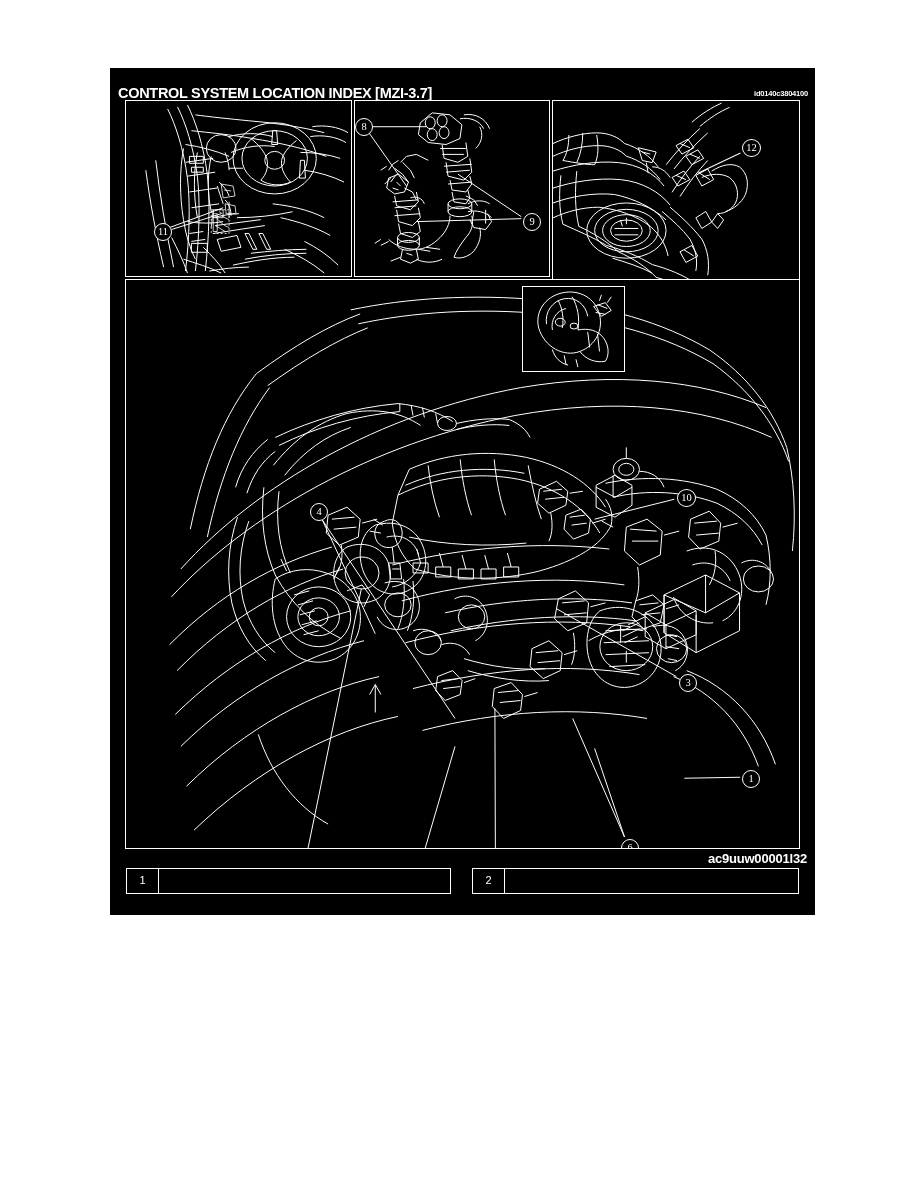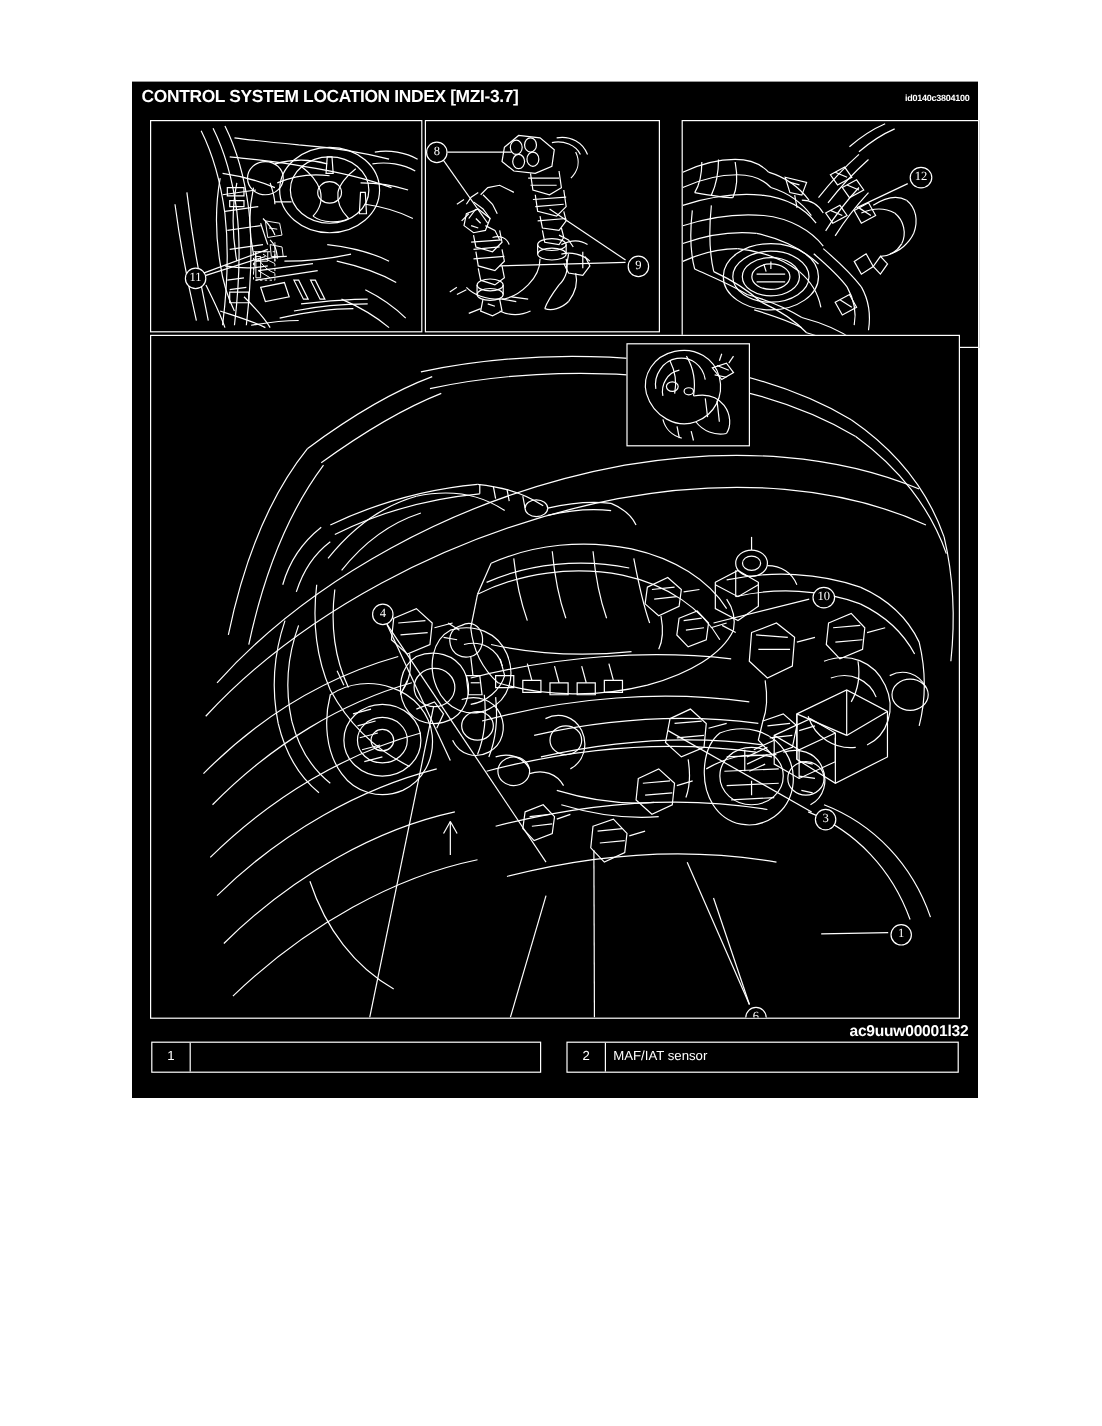--- a/index.html
+++ b/index.html
@@ -18,21 +18,21 @@
   
   #doc-panel {
     position: absolute;
     left: 110px; top: 68px;
     width: 705px; height: 847px;
     background: #000000;
   }
   
   #doc-header {
     position: absolute;
-    left: 0; top: 0;
+    left: 0; top: 12px;
     width: 100%; height: 30px; text-align: center;
   }
   #doc-title {
     position: absolute;
     left: 8px; top: 5px;
     color: #ffffff;
     font-size: 14.5px;
     font-weight: bold;
     letter-spacing: -0.3px;
     white-space: nowrap;
@@ -287,21 +287,21 @@
       <svg class="leaders" viewBox="0 0 196 177" preserveAspectRatio="none">
         <line x1="18" y1="26" x2="72" y2="26"></line>
         <line x1="14" y1="32" x2="52" y2="86"></line>
         <line x1="168" y1="119" x2="62" y2="122"></line>
         <line x1="168" y1="117" x2="104" y2="74"></line>
       </svg>
       <div class="callout" style="left:9px; top:26px;">8</div>
       <div class="callout" style="left:177px; top:121px;">9</div>
     </div>
 
-    <div class="ill-frame" style="left:458px; top:32px; width:248px; height:190px;">
+    <div class="ill-frame" style="left:442px; top:32px; width:248px; height:190px;">
       <svg class="ill-svg" viewBox="0 0 248 177" preserveAspectRatio="none">
         <path d="M0 40 C14 34 30 30 44 30 C56 30 66 34 72 40"></path>
         <path d="M0 52 C14 46 30 42 46 42 C58 42 68 46 74 52"></path>
         <path d="M16 32 C16 42 14 50 10 56"></path>
         <path d="M30 30 C30 40 28 50 24 58"></path>
         <path d="M44 32 C46 42 46 52 42 60"></path>
         <path d="M10 56 C22 58 34 60 42 60"></path>
         <path d="M72 40 C86 44 98 52 106 62"></path>
         <path d="M74 52 C88 56 100 64 108 74"></path>
         <path d="M86 44 L90 56 L100 58 L104 48 Z"></path>
@@ -654,17 +654,16 @@
     </div>
 
     <div id="fig-code" style="right:8px; top:783px;">ac9uuw00001l32</div>
 
     <div class="legend-table" style="left:16px; top:800px; width:325px;">
       <div class="legend-num">1</div>
     </div>
 
     <div class="legend-table" style="left:362px; top:800px; width:327px;">
       <div class="legend-num">2</div>
-      <div class="legend-label">MAF/IAT sensor</div>
     </div>
 
   </div>
 </div>
 
 </body></html>

